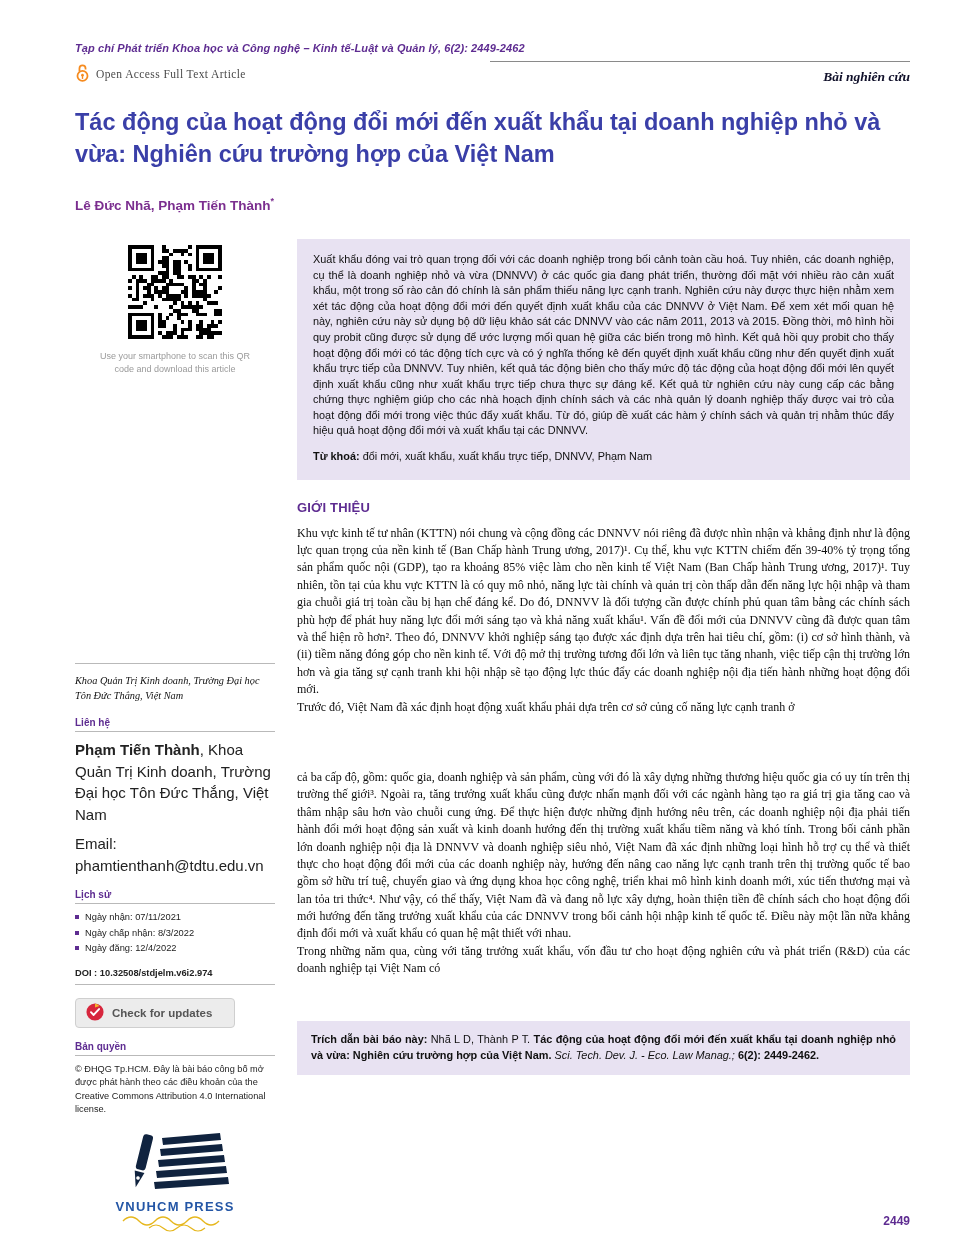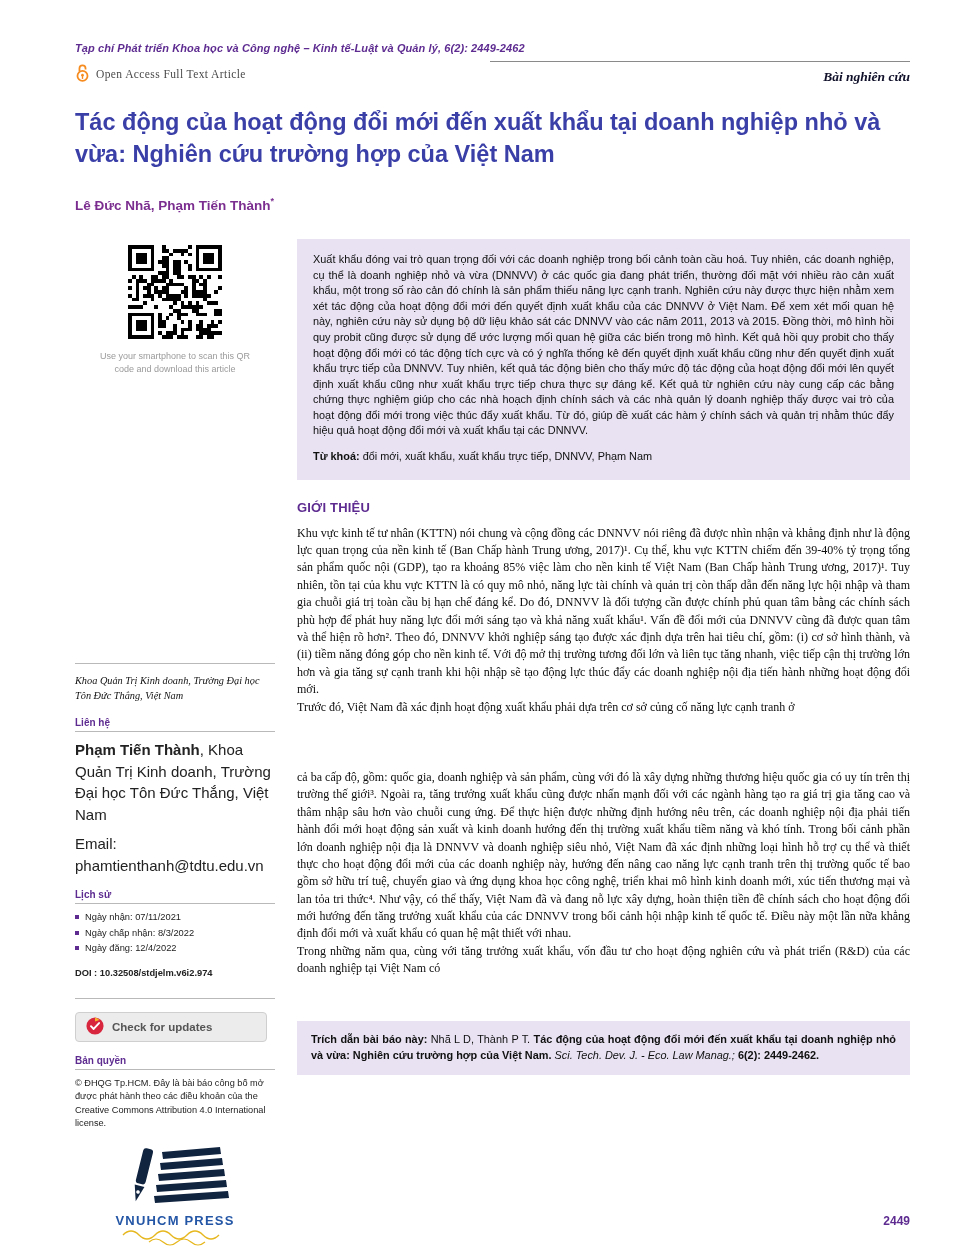--- a/index.html
+++ b/index.html
@@ -93,26 +93,26 @@
   .i { font-style: italic; }
   .email { margin-top: 7px; }
   .hist { list-style: none; margin: 0; padding: 0; font-size: 9.3px; line-height: 1.45; }
   .hist li { position: relative; padding-left: 10px; margin-bottom: 2px; }
   .hist li::before {
     content: ""; position: absolute; left: 0; top: 4px;
     width: 4px; height: 4px; background: #5E2C91;
   }
   .doi {
     font-weight: bold; font-size: 9.3px;
-    margin-top: 12px; padding-bottom: 20px;
+    margin-top: 12px; padding-bottom: 6px;
     border-bottom: 1px solid #b9b9b9;
   }
   .badge {
     margin: 13px 0 4px 0;
-    width: 192px; height: 30px;
+    width: 160px; height: 30px;
     background: #ececec;
     border: 1px solid #cfcfcf;
     border-radius: 4px;
     display: flex; align-items: center; gap: 8px;
     padding: 0 10px;
     cursor: pointer;
   }
   .badge-text { font-size: 11.5px; color: #555; font-weight: bold; }
   .copyright { font-size: 9.2px; line-height: 1.45; }
   .press { margin-top: 16px; text-align: center; }

